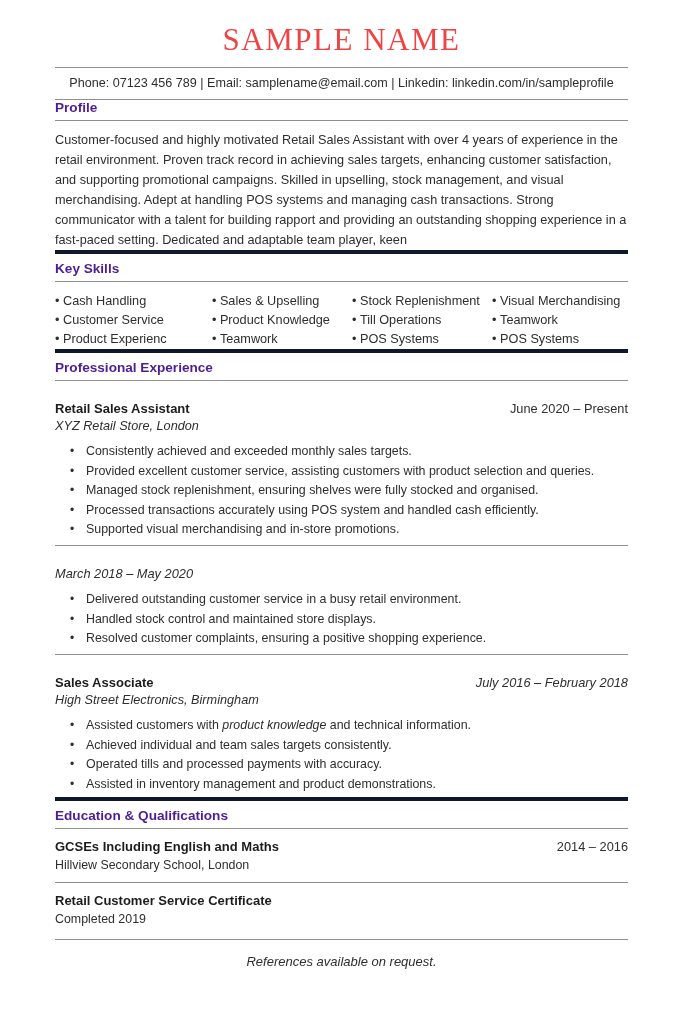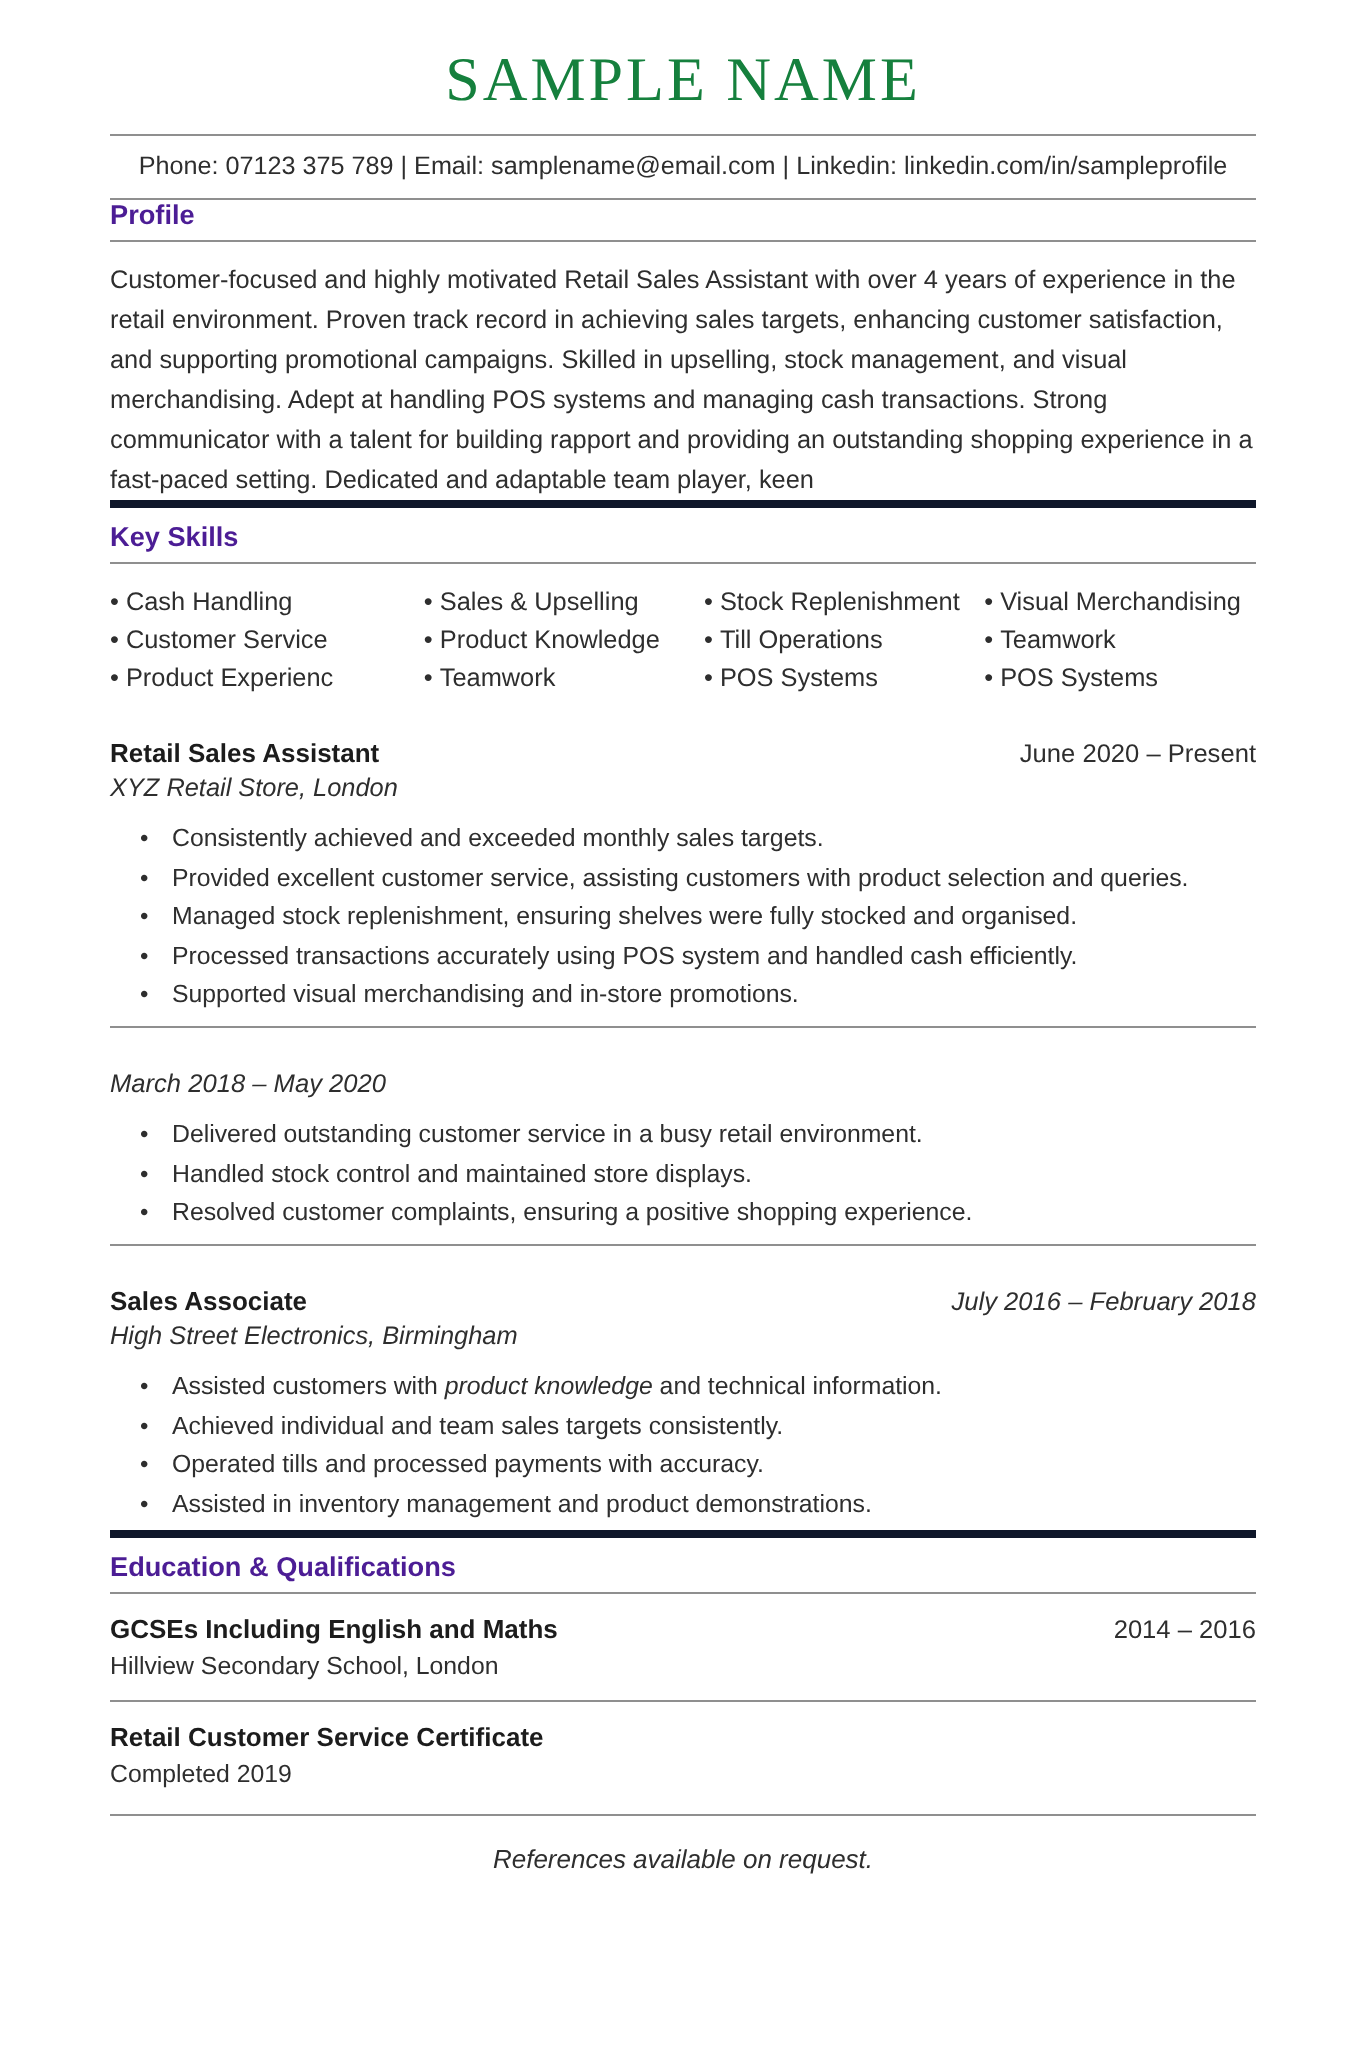--- a/index.html
+++ b/index.html
@@ -14,21 +14,21 @@
   .page { padding: 22px 55px 0 55px; }
 
   
   .name {
     font-family: "Liberation Serif", serif;
     font-weight: 400;
     font-size: 31px;
     letter-spacing: 1.5px;
     text-align: center;
     margin: 0;
-    color: #15803d;
+    color: #ef4444;
   }
   hr.rule {
     border: none;
     border-top: 1px solid #8f8f8f;
     margin: 0;
   }
   hr.after-name { margin-top: 9px; }
   .contact {
     text-align: center;
     font-size: 12.6px;
@@ -134,21 +134,21 @@
     padding: 14px 0;
   }
 </style>
 </head>
 <body>
 
 <div class="page">
 
   <h1 class="name">SAMPLE NAME</h1>
   <hr class="rule after-name">
-  <div class="contact">Phone: 07123 375 789 | Email: samplename@email.com | Linkedin: linkedin.com/in/sampleprofile</div>
+  <div class="contact">Phone: 07123 456 789 | Email: samplename@email.com | Linkedin: linkedin.com/in/sampleprofile</div>
   <hr class="rule">
 
   <h2 class="sec mt-profile">Profile</h2>
   <p class="profile-text">Customer-focused and highly motivated Retail Sales Assistant with over 4 years of experience in the retail environment. Proven track record in achieving sales targets, enhancing customer satisfaction, and supporting promotional campaigns. Skilled in upselling, stock management, and visual merchandising. Adept at handling POS systems and managing cash transactions. Strong communicator with a talent for building rapport and providing an outstanding shopping experience in a fast-paced setting. Dedicated and adaptable team player, keen</p>
 
   <h2 class="sec topline mt-skills">Key Skills</h2>
   <div class="skills-grid">
     <div class="skills-col">
       <div class="skill">Cash Handling</div>
       <div class="skill">Customer Service</div>
@@ -164,20 +164,21 @@
       <div class="skill">Till Operations</div>
       <div class="skill">POS Systems</div>
     </div>
     <div class="skills-col">
       <div class="skill">Visual Merchandising</div>
       <div class="skill">Teamwork</div>
       <div class="skill">POS Systems</div>
     </div>
   </div>
 
+  <h2 class="sec topline mt-exp">Professional Experience</h2>
 
   <div class="job">
     <div class="job-head">
       <div>
         <div class="job-title">Retail Sales Assistant</div>
         <div class="job-company">XYZ Retail Store, London</div>
       </div>
       <div class="dates">June 2020 – Present</div>
     </div>
     <ul class="bullets">

